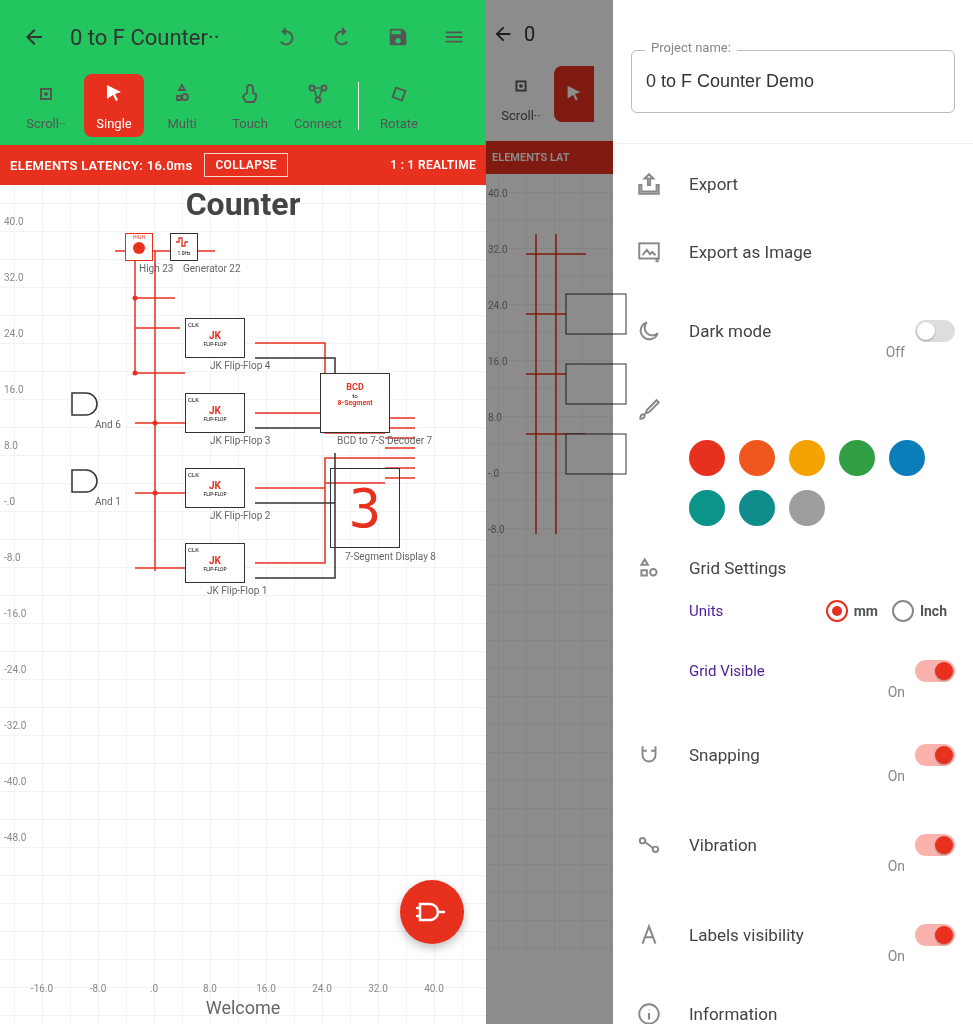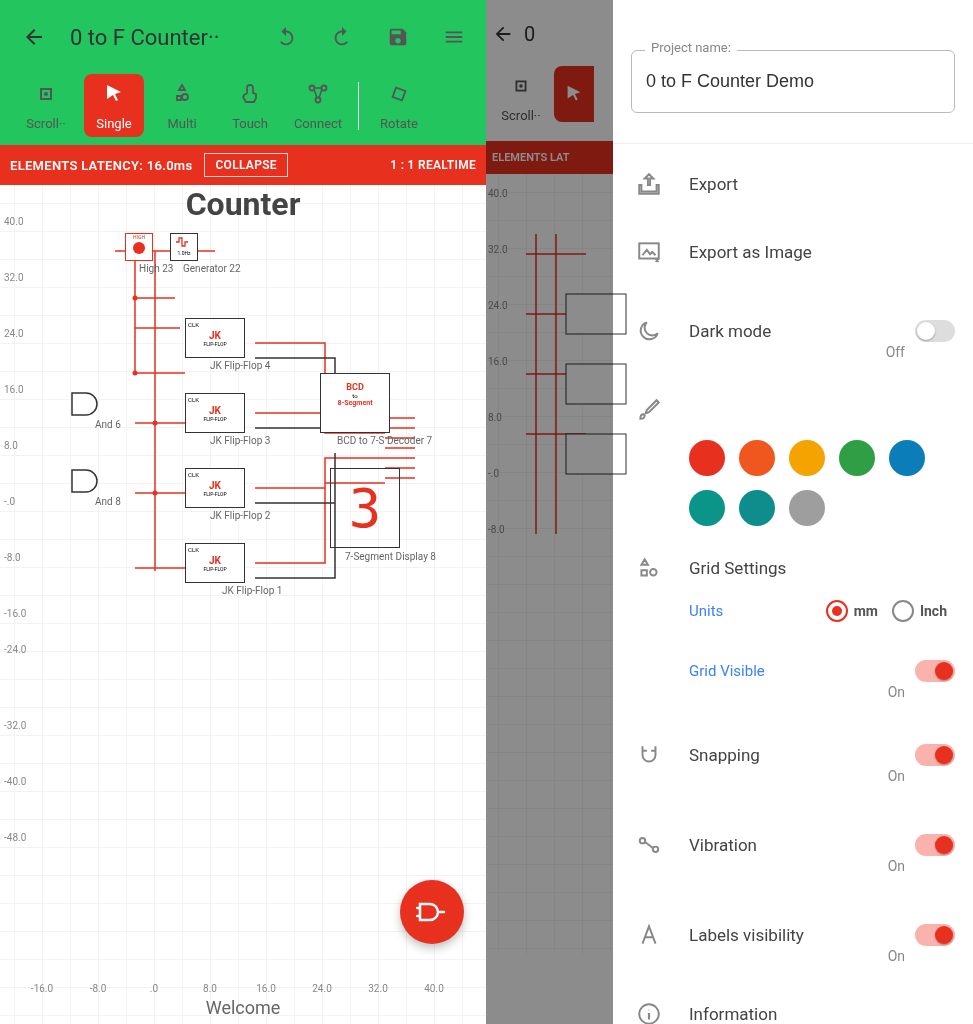--- a/index.html
+++ b/index.html
@@ -82,21 +82,21 @@
   
   .switch { width: 40px; height: 22px; border-radius: 11px; background: #ddd; position: relative; cursor: pointer; }
   .switch .knob { position: absolute; width: 18px; height: 18px; border-radius: 50%; background: #fff; top: 2px; left: 2px; box-shadow: 0 1px 2px rgba(0,0,0,0.3); transition: .2s; }
   .switch.on { background: #f9b3ac; }
   .switch.on .knob { left: 20px; background: #e8301f; }
   
   .swatches { display: flex; flex-wrap: wrap; gap: 14px; padding: 8px 0 8px 58px; }
   .swatch { width: 36px; height: 36px; border-radius: 50%; cursor: pointer; }
   
   .sub-row { display: flex; align-items: center; padding: 10px 0 10px 58px; }
-  .sub-label { font-size: 15px; color: #3b82f6; flex: 1; }
+  .sub-label { font-size: 15px; color: #4c1d95; flex: 1; }
   .radio-group { display: flex; align-items: center; gap: 6px; font-weight: bold; }
   .radio { width: 22px; height: 22px; border-radius: 50%; border: 2px solid #888; display: inline-flex; align-items: center; justify-content: center; cursor: pointer; }
   .radio.checked { border-color: #e8301f; }
   .radio.checked::after { content:''; width:10px; height:10px; border-radius:50%; background:#e8301f; }
   .radio-label { font-size: 14px; color: #555; margin-right: 8px; }
   
   svg { display: block; }
 </style>
 </head>
 <body>
@@ -203,21 +203,21 @@
 
       <div class="y-axis">
         <div class="y-tick" style="top:18px">40.0</div>
         <div class="y-tick" style="top:74px">32.0</div>
         <div class="y-tick" style="top:130px">24.0</div>
         <div class="y-tick" style="top:186px">16.0</div>
         <div class="y-tick" style="top:242px">8.0</div>
         <div class="y-tick" style="top:298px">-.0</div>
         <div class="y-tick" style="top:354px">-8.0</div>
         <div class="y-tick" style="top:410px">-16.0</div>
-        <div class="y-tick" style="top:446px">-24.0</div>
+        <div class="y-tick" style="top:466px">-24.0</div>
         <div class="y-tick" style="top:522px">-32.0</div>
         <div class="y-tick" style="top:578px">-40.0</div>
         <div class="y-tick" style="top:634px">-48.0</div>
       </div>
       <div class="x-axis">
         <div class="x-tick" style="left:0px">-16.0</div>
         <div class="x-tick" style="left:56px">-8.0</div>
         <div class="x-tick" style="left:112px">.0</div>
         <div class="x-tick" style="left:168px">8.0</div>
         <div class="x-tick" style="left:224px">16.0</div>
@@ -274,34 +274,34 @@
             <div class="hdr">JK</div>
             <div style="font-size:5px">FLIP-FLOP</div>
           </div>
         <div class="block-label" style="left:135px;top:277px">JK Flip-Flop 2</div>
 
         <div class="block" style="left:130px;top:310px;width:60px;height:40px">
             <div style="font-size:6px;text-align:left;padding:2px">CLK</div>
             <div class="hdr">JK</div>
             <div style="font-size:5px">FLIP-FLOP</div>
           </div>
-        <div class="block-label" style="left:147px;top:352px">JK Flip-Flop 1</div>
+        <div class="block-label" style="left:132px;top:352px">JK Flip-Flop 1</div>
 
         <div class="andgate" style="left:15px;top:158px">
             <svg viewBox="0 0 32 26">
               <path d="M2 2h14a11 11 0 010 22H2z" fill="#fff" stroke="#333" stroke-width="1.5"></path>
             </svg>
           </div>
         <div class="block-label" style="left:20px;top:186px">And 6</div>
         <div class="andgate" style="left:15px;top:235px">
             <svg viewBox="0 0 32 26">
               <path d="M2 2h14a11 11 0 010 22H2z" fill="#fff" stroke="#333" stroke-width="1.5"></path>
             </svg>
           </div>
-        <div class="block-label" style="left:20px;top:263px">And 8</div>
+        <div class="block-label" style="left:20px;top:263px">And 1</div>
 
         <div class="block" style="left:265px;top:140px;width:70px;height:60px">
           <div class="hdr" style="font-size:9px;margin-top:8px">BCD</div>
           <div style="font-size:6px">to</div>
           <div class="hdr" style="font-size:7px">8-Segment</div>
         </div>
         <div class="block-label" style="left:262px;top:202px">BCD to 7-S Decoder 7</div>
 
         <div class="seg7" style="left:275px;top:235px">
           <div class="digit">3</div>

